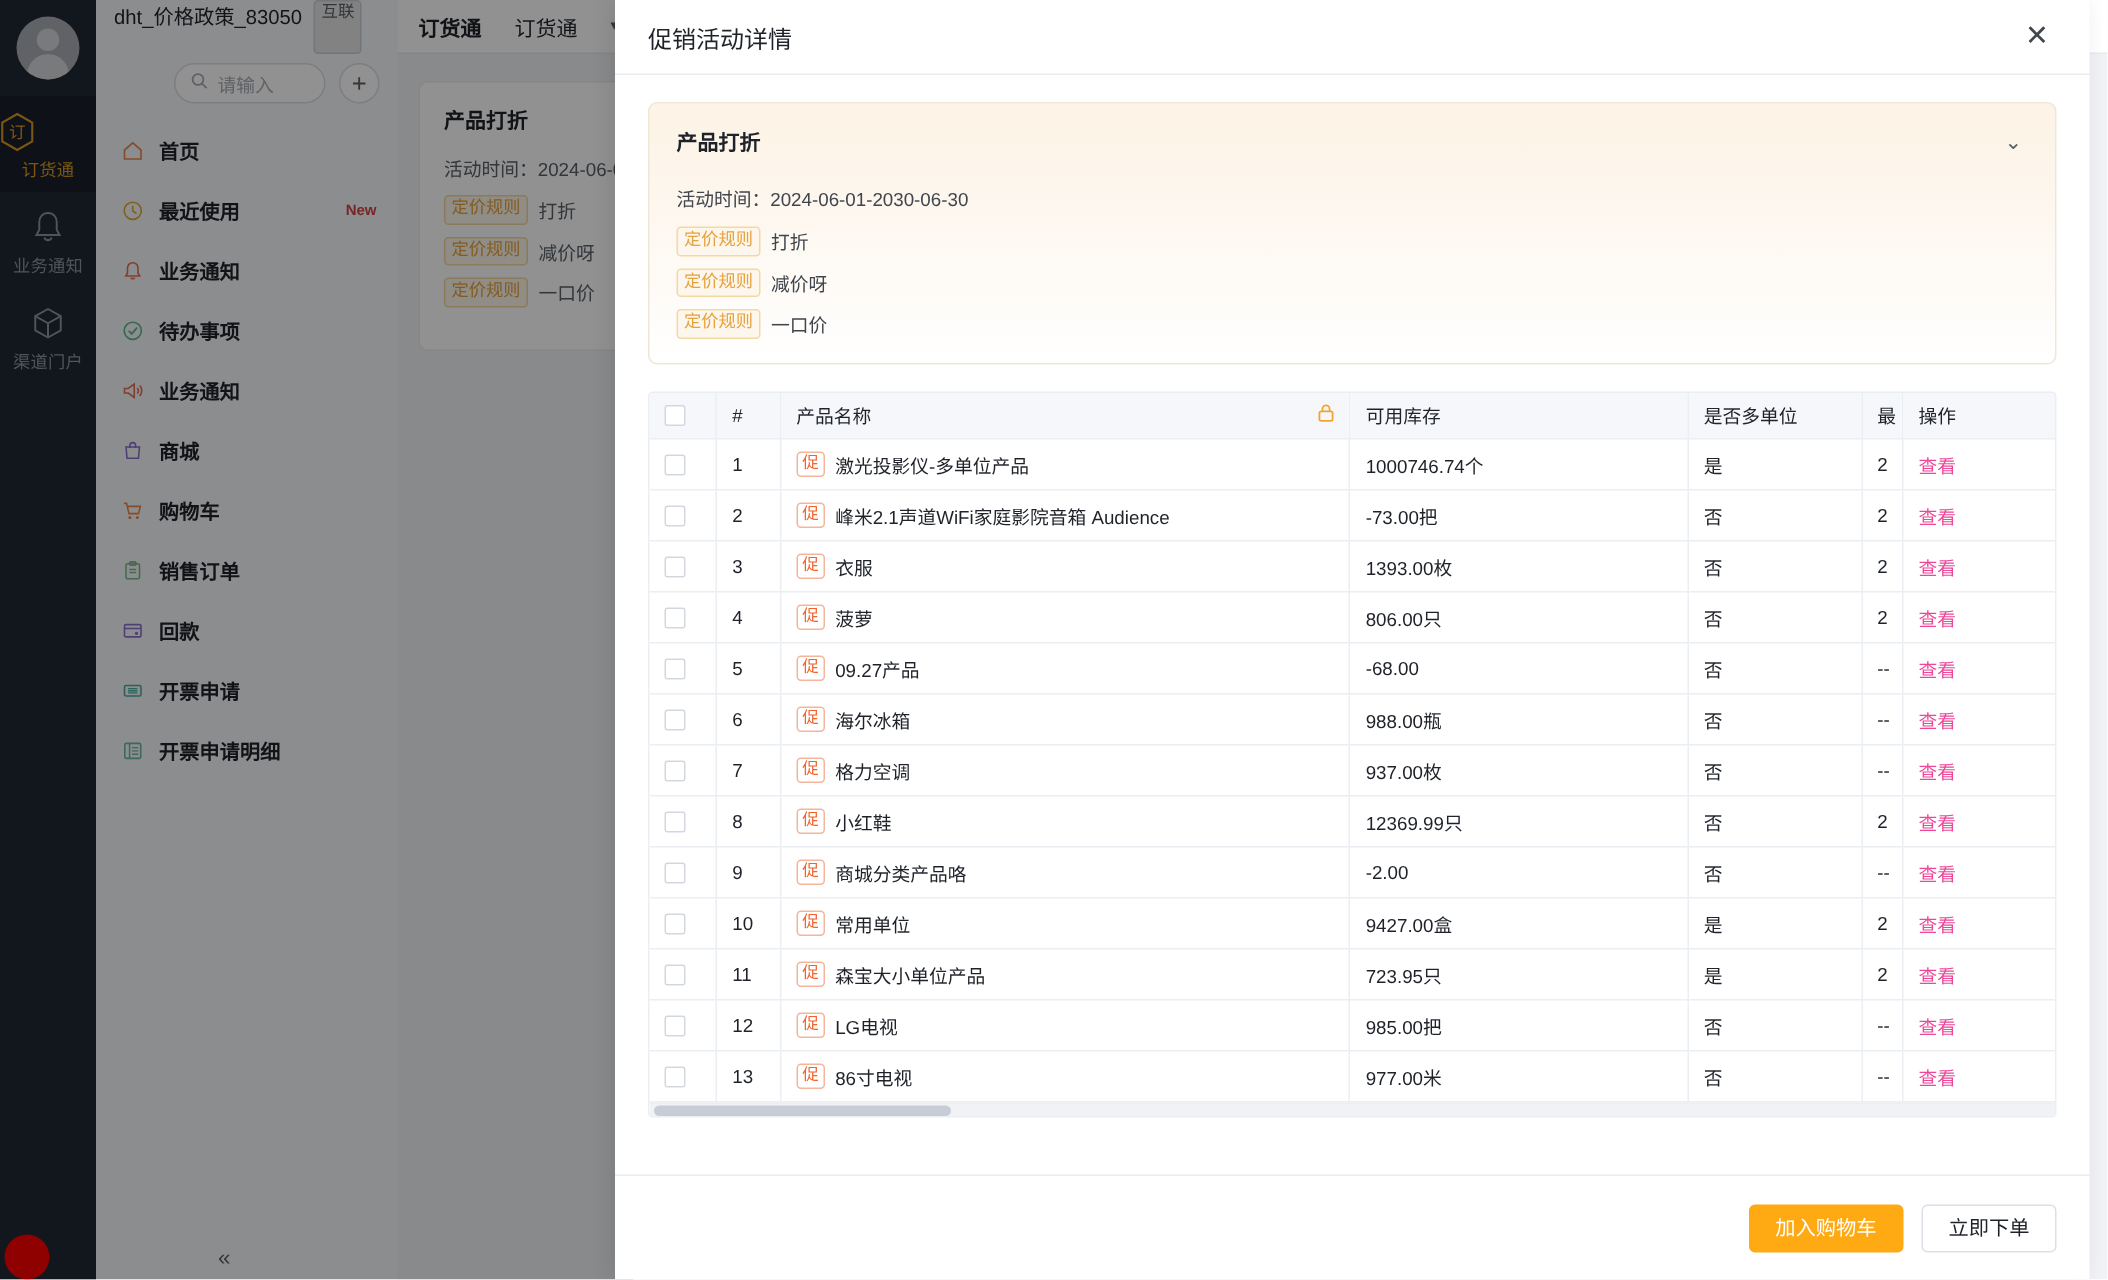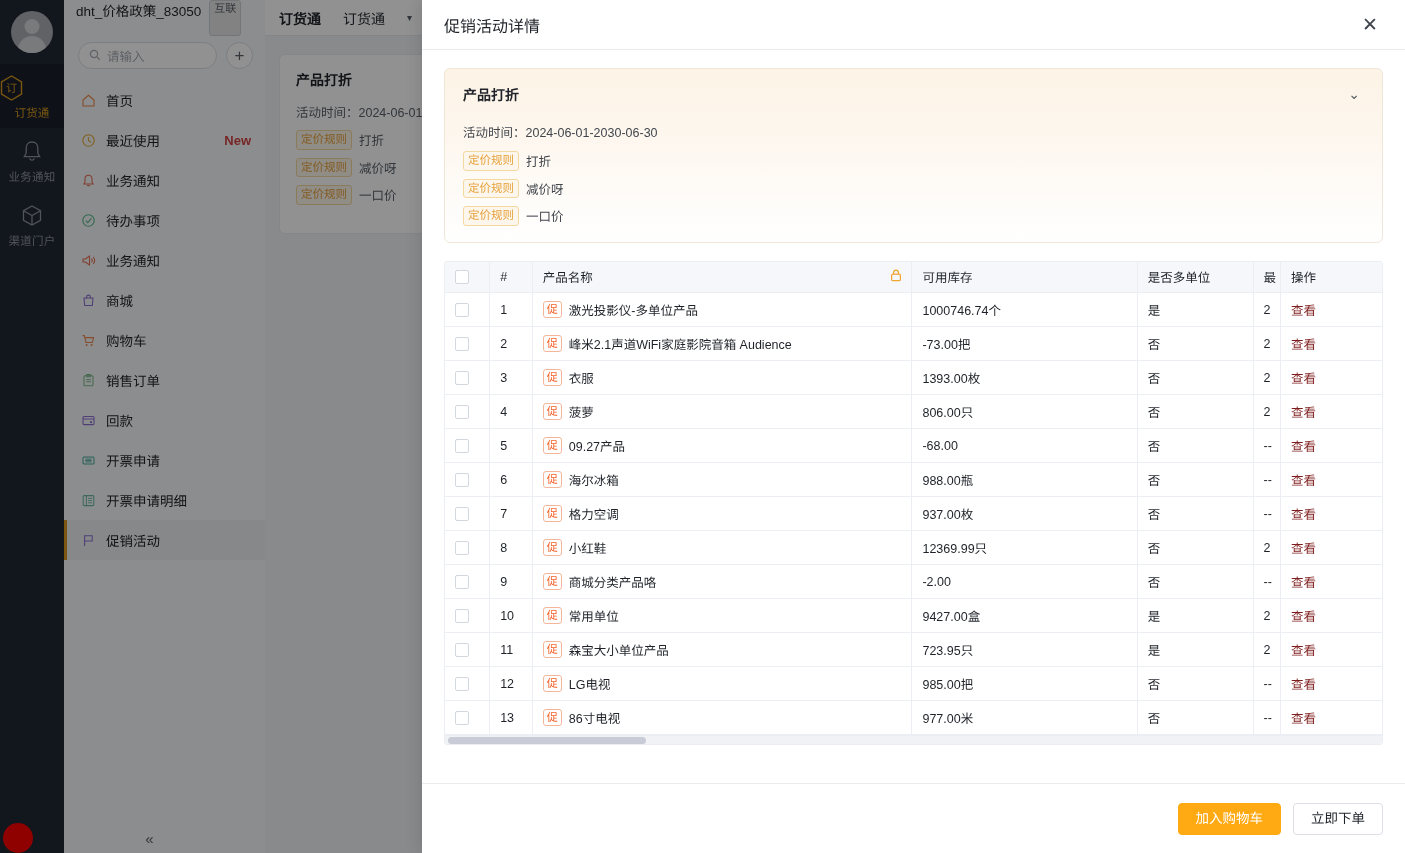--- a/index.html
+++ b/index.html
@@ -61,41 +61,41 @@
   }
   .nav-title {
     height: 36px; display: flex; gap: 8px;
     padding: 0 0 0 12px; font-size: 13.5px; color: #1f2329; white-space: nowrap;
   }
   .chip-hulian {
     font-size: 11px; color: #5a6168; border: 1px solid #c9ced6;
     border-radius: 3px; padding: 1px 4px; background: #e5e5e5; line-height: 1.2;
   }
   .nav-search-row {
-    display: flex; gap: 9px; padding: 6px 12px 9px 14px;
+    display: flex; gap: 9px; padding: 6px 12px 9px 14px; margin-left: 38px;
   }
   .search-box {
     flex: 1; height: 27px; border: 1px solid #d9dde3; border-radius: 14px;
     background: #fff; display: flex; align-items: center; gap: 6px; padding: 0 10px;
   }
   .search-box .ph { font-size: 12.5px; color: #a6abb3; }
   .plus-btn {
     width: 27px; height: 27px; border-radius: 50%; border: 1px solid #d9dde3;
     background: #fff; display: flex; align-items: center; justify-content: center;
     color: #5a6168; font-size: 17px; line-height: 1; cursor: pointer;
   }
   .nav-list { padding-top: 2px; }
   .nav-item {
     height: 40px; display: flex; align-items: center; gap: 10px;
     padding: 0 14px 0 16px; font-size: 13.5px; color: #1f2329;
     cursor: pointer; position: relative;
   }
   .nav-item .ico { width: 16px; height: 16px; display: flex; align-items: center; justify-content: center; flex: none; }
-  .nav-item .label { flex: 1; white-space: nowrap; }
-  .nav-item .tag-new { font-size: 13px; color: #d14343; font-weight: bold; }
+  .nav-item .label { flex: 1; white-space: nowrap; font-weight: bold; }
+  .nav-item .tag-new { font-size: 10px; color: #d14343; font-weight: bold; }
   .nav-item.active { background: #eef0f3; }
   .nav-item.active::before {
     content: ""; position: absolute; left: 0; top: 0; bottom: 0; width: 3px;
     background: #d89a1e;
   }
   .collapse-btn {
     position: absolute; left: 0; bottom: 6px; width: 201px;
     text-align: center; color: #5a6168; font-size: 15px; cursor: pointer;
     padding-right: 30px;
   }
@@ -128,21 +128,21 @@
   .rule-text { font-size: 12.5px; color: #5a6168; }
 
   
   .dim {
     position: absolute; left: 0; top: 0; width: 422px; height: 853px;
     background: rgba(0,0,0,0.43); pointer-events: none;
   }
 
   
   .drawer {
-    position: absolute; right: 0; top: 0; width: 983px; height: 853px;
+    position: absolute; right: 12px; top: 0; width: 983px; height: 853px;
     background: #fff; box-shadow: -3px 0 14px rgba(0,0,0,0.10);
     display: flex; flex-direction: column;
   }
   .drawer-head {
     height: 50px; flex: none; display: flex; align-items: center;
     padding: 0 22px 0 22px; border-bottom: 1px solid #ececec;
   }
   .drawer-title { flex: 1; font-size: 16px; color: #1f2329; }
   .close-x {
     width: 26px; height: 26px; display: flex; align-items: center; justify-content: center;
@@ -194,21 +194,21 @@
   .ck {
     width: 14px; height: 14px; border: 1px solid #d3d7de; border-radius: 2px;
     background: #fff; display: inline-block; vertical-align: middle; cursor: pointer;
   }
   .promo-badge {
     display: inline-block; font-size: 11px; color: #f4622a;
     border: 1px solid #f4b59a; border-radius: 3px;
     padding: 0px 3px; line-height: 15px; margin-right: 7px; vertical-align: middle;
   }
   .pname { vertical-align: middle; margin-top: 14px; }
-  .link-view { color: #7f1d1d; cursor: pointer; }
+  .link-view { color: #ec4899; cursor: pointer; }
   .cut-cell { color: #1f2329; text-align: right; padding-right: 2px; }
 
   .hscroll-track {
     height: 9px; background: #f1f2f5; border-top: 1px solid #ebeef2; position: relative;
   }
   .hscroll-thumb {
     position: absolute; left: 3px; top: 1px; width: 198px; height: 7px;
     background: #c8ccd6; border-radius: 4px; cursor: pointer;
   }
 
@@ -397,29 +397,20 @@
           <span class="ico">
             <svg width="15" height="15" viewBox="0 0 15 15">
                 <rect x="2.2" y="2.6" width="10.6" height="10" rx="1" fill="none" stroke="#6cb99f" stroke-width="1.05"></rect>
                 <path d="M5.4 2.6 V12.6" stroke="#6cb99f" stroke-width="1"></path>
                 <path d="M7 5.4 H11.2 M7 7.6 H11.2 M7 9.8 H11.2" stroke="#6cb99f" stroke-width=".9"></path>
               </svg>
           </span>
           <span class="label">开票申请明细</span>
         </div>
 
-        <div class="nav-item active">
-          <span class="ico">
-            <svg width="15" height="15" viewBox="0 0 15 15">
-                <path d="M3.6 2.2 V13" stroke="#8b6fd0" stroke-width="1.1"></path>
-                <path d="M3.6 2.8 H11.2 V8 H3.6" fill="none" stroke="#8b6fd0" stroke-width="1.05"></path>
-              </svg>
-          </span>
-          <span class="label">促销活动</span>
-        </div>
       </div>
 
       <div class="collapse-btn">«</div>
     </div>
 
     <div class="workspace">
       <div class="ws-tabs">
         <span class="ws-tab">订货通</span>
         <span class="ws-tab muted">订货通</span>
         <span class="caret-down">▾</span>

